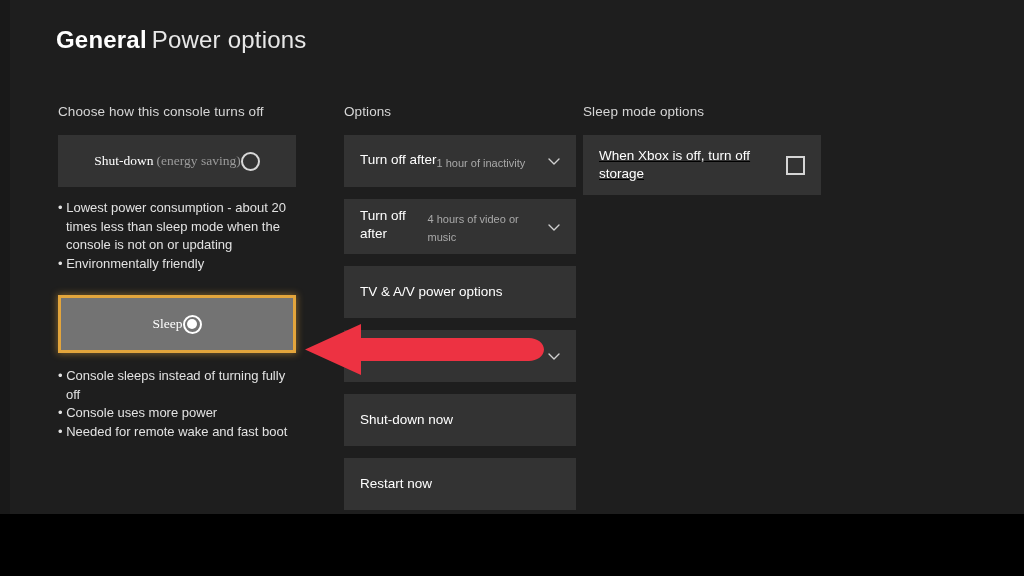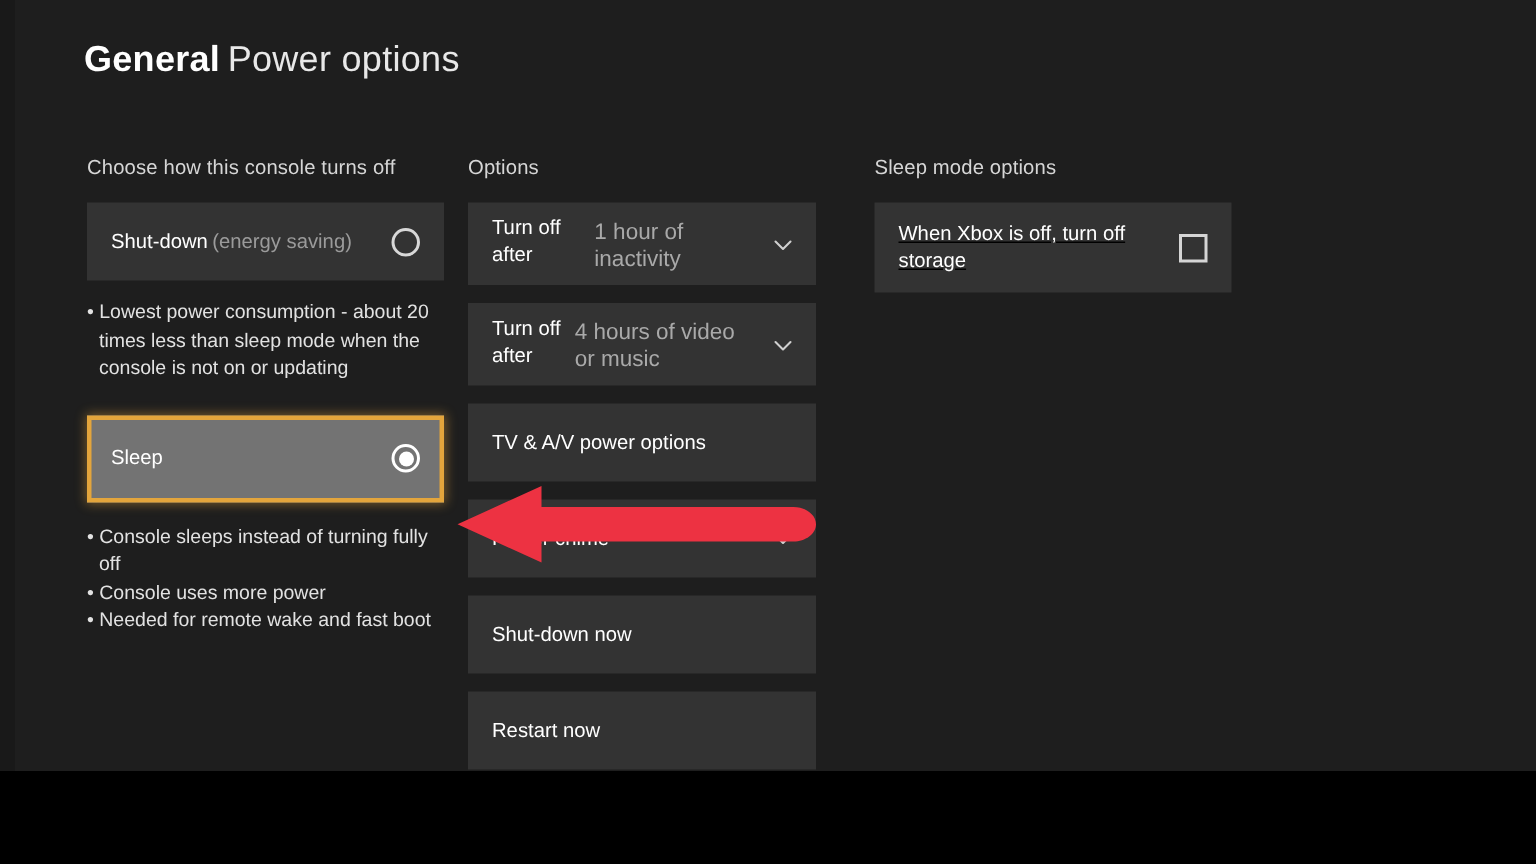--- a/index.html
+++ b/index.html
@@ -56,21 +56,21 @@
     color: #e8e8e8;
     margin-left: 5px;
   }
 
   
   .column {
     position: absolute;
     top: 104px;
   }
   #col-left   { left: 58px;  width: 238px; }
-  #col-mid    { left: 312px; width: 232px; }
+  #col-mid    { left: 344px; width: 232px; }
   #col-right  { left: 583px; width: 238px; }
 
   .column-heading {
     font-size: 13.5px;
     color: #d6d6d6;
     margin: 0 0 16px 0;
     font-weight: 400;
     letter-spacing: .1px;
     white-space: nowrap;
   }
@@ -88,21 +88,22 @@
   .tile-label {
     font-size: 13.5px;
     color: #f0f0f0;
     line-height: 1.25;
   }
 
   
   .power-tile {
     height: 52px;
     width: 238px;
-    justify-content: space-between;
+    justify-content: center;
+    font-family: Liberation Serif, serif;
   }
   .power-tile .tile-label .primary {
     color: #ffffff;
     font-weight: 400;
   }
   .power-tile .tile-label .secondary {
     color: #9b9b9b;
     margin-left: 3px;
   }
 
@@ -166,21 +167,21 @@
     justify-content: space-between;
     padding: 8px 14px 8px 16px;
   }
   .opt-text { display: flex; flex-direction: row; }
   .opt-title {
     font-size: 13.5px;
     color: #ffffff;
     line-height: 18px;
   }
   .opt-sub {
-    font-size: 15px;
+    font-size: 11px;
     color: #a9a9a9;
     line-height: 18px;
     margin-top: 3px;
   }
   .opt-tile.single { height: 52px; }
   .opt-tile.single .opt-title { line-height: 1; }
 
   .chevron {
     flex: 0 0 auto;
     width: 16px;
@@ -241,20 +242,21 @@
 
     <div class="tile power-tile">
       <div class="tile-label">
         <span class="primary">Shut-down</span><span class="secondary">(energy saving)</span>
       </div>
       <div class="radio"></div>
     </div>
 
     <ul class="bullets">
       <li>Lowest power consumption - about 20 times less than sleep mode when the console is not on or updating</li>
+      <li>Environmentally friendly</li>
     </ul>
 
     <div class="tile power-tile focused" style="margin-top:22px;">
       <div class="tile-label">
         <span class="primary">Sleep</span>
       </div>
       <div class="radio selected"></div>
     </div>
 
     <ul class="bullets" style="margin-top:14px;">

